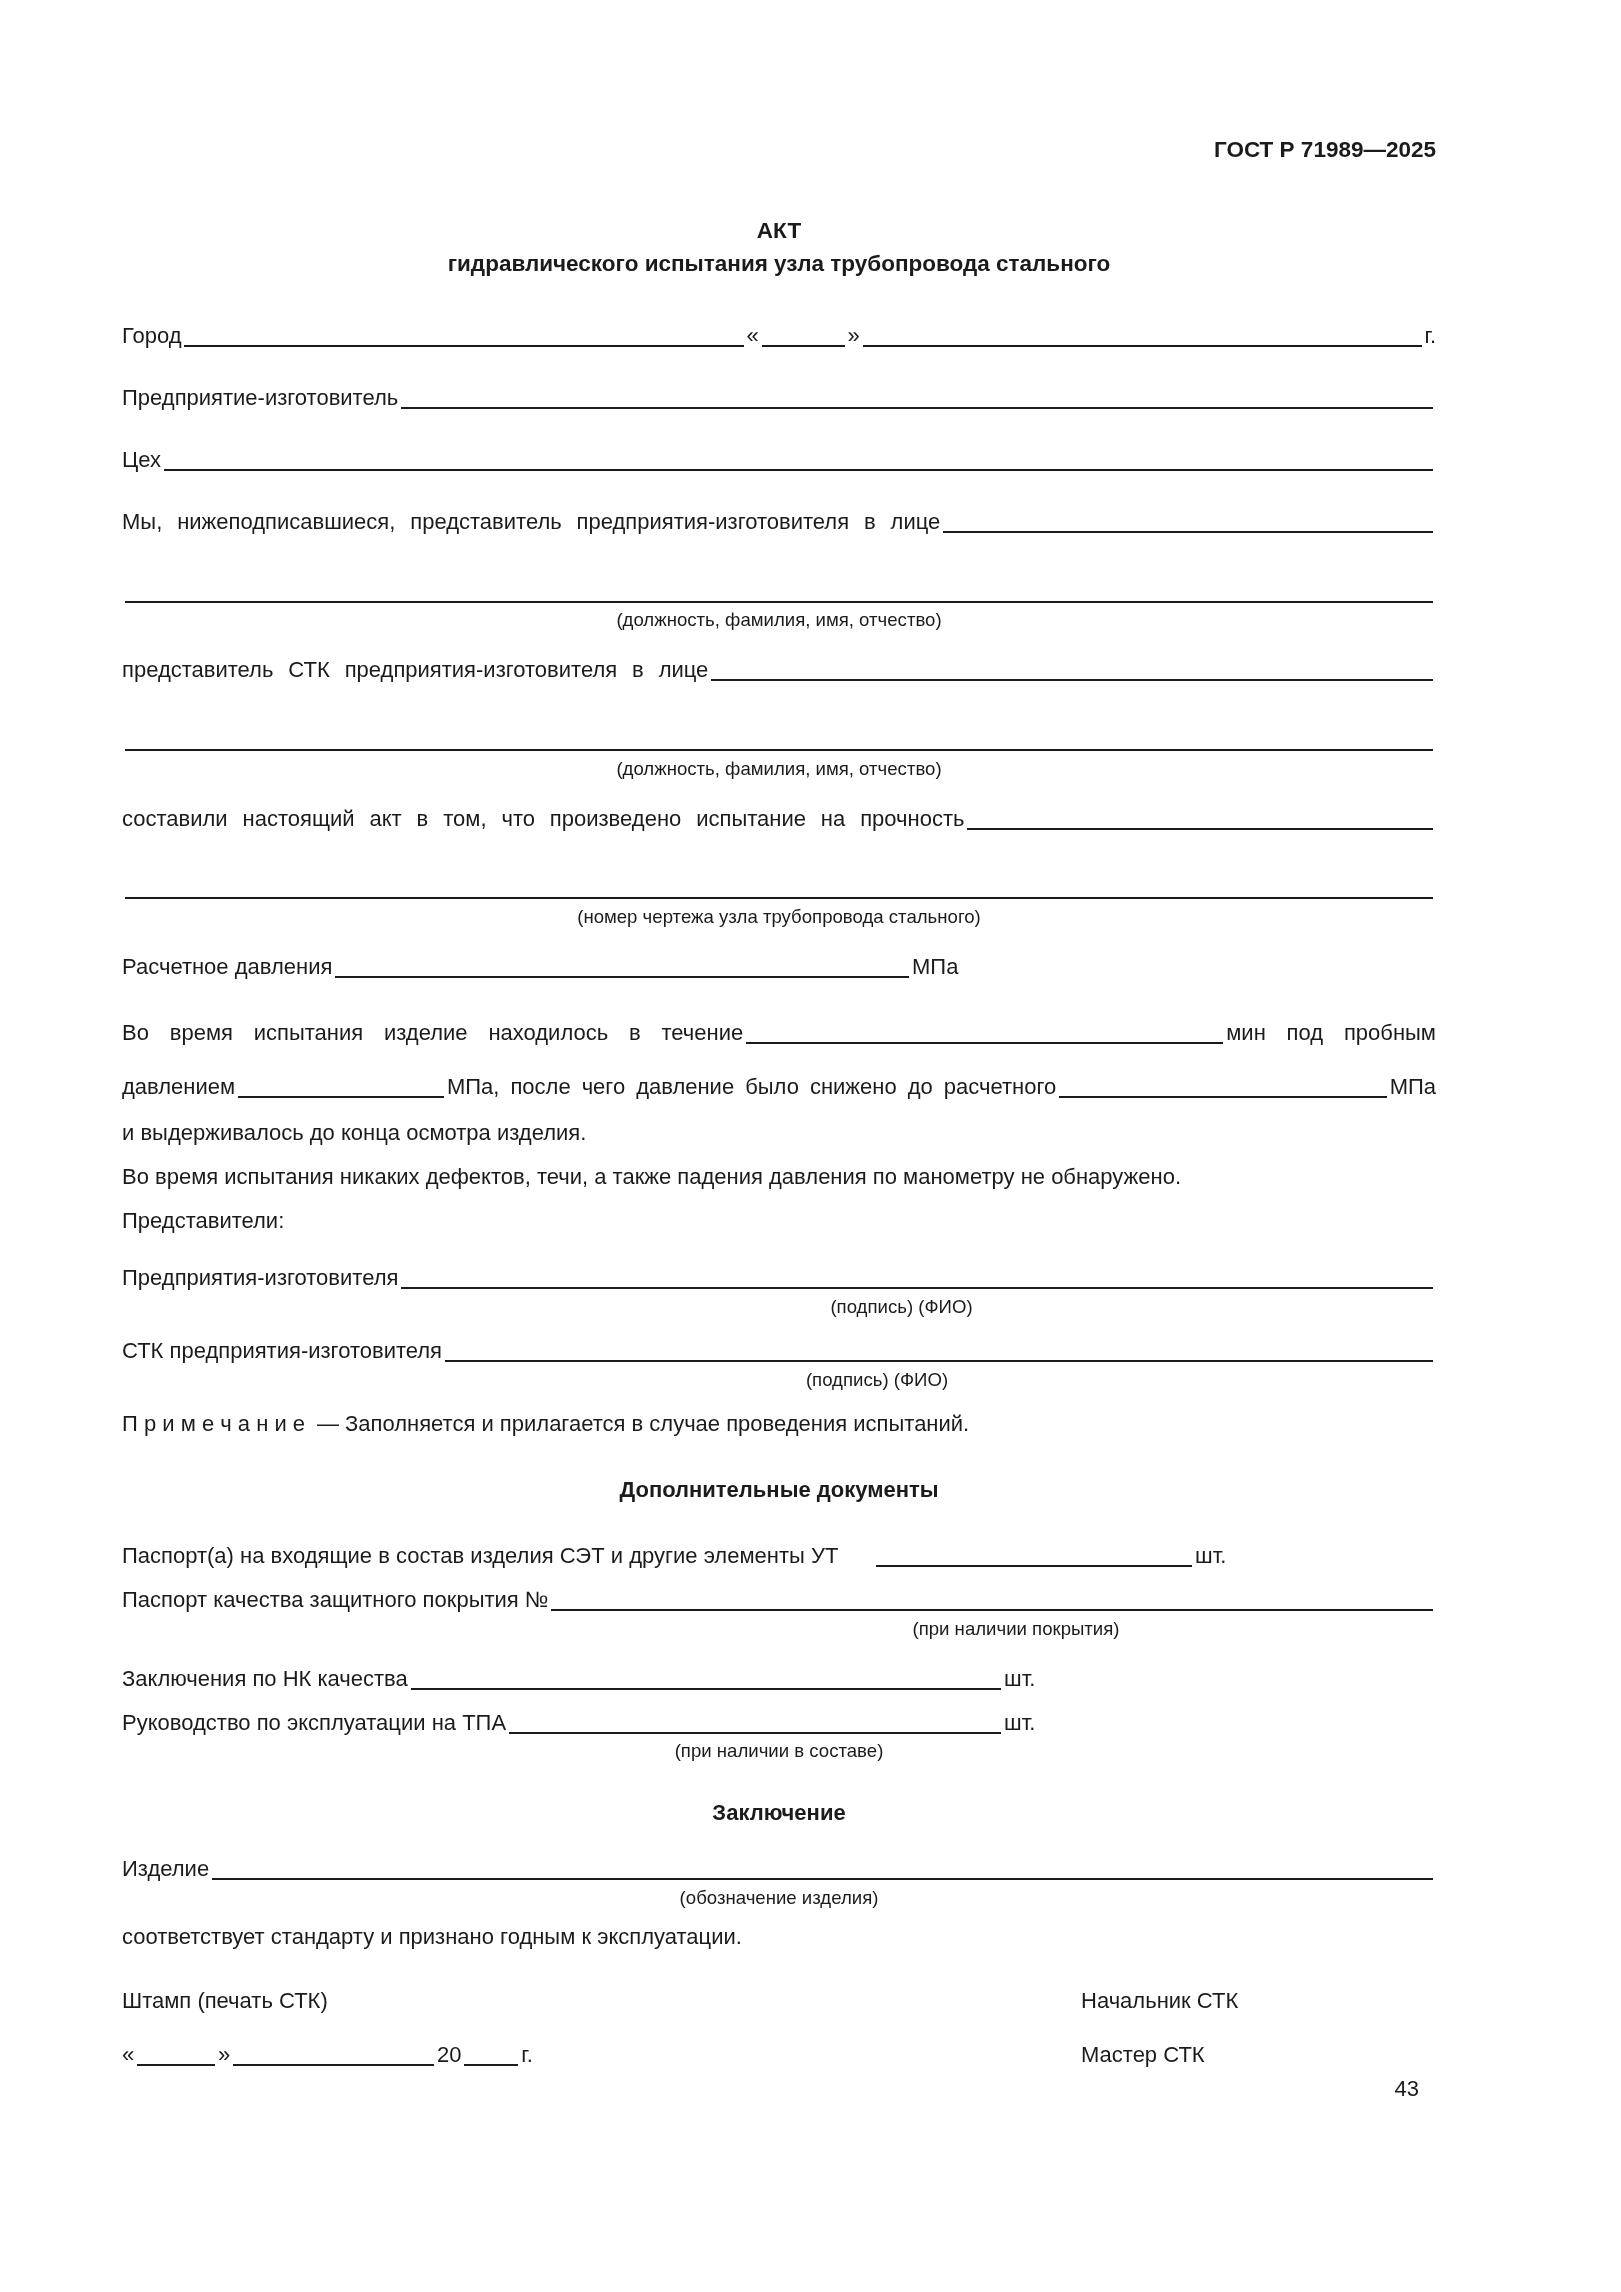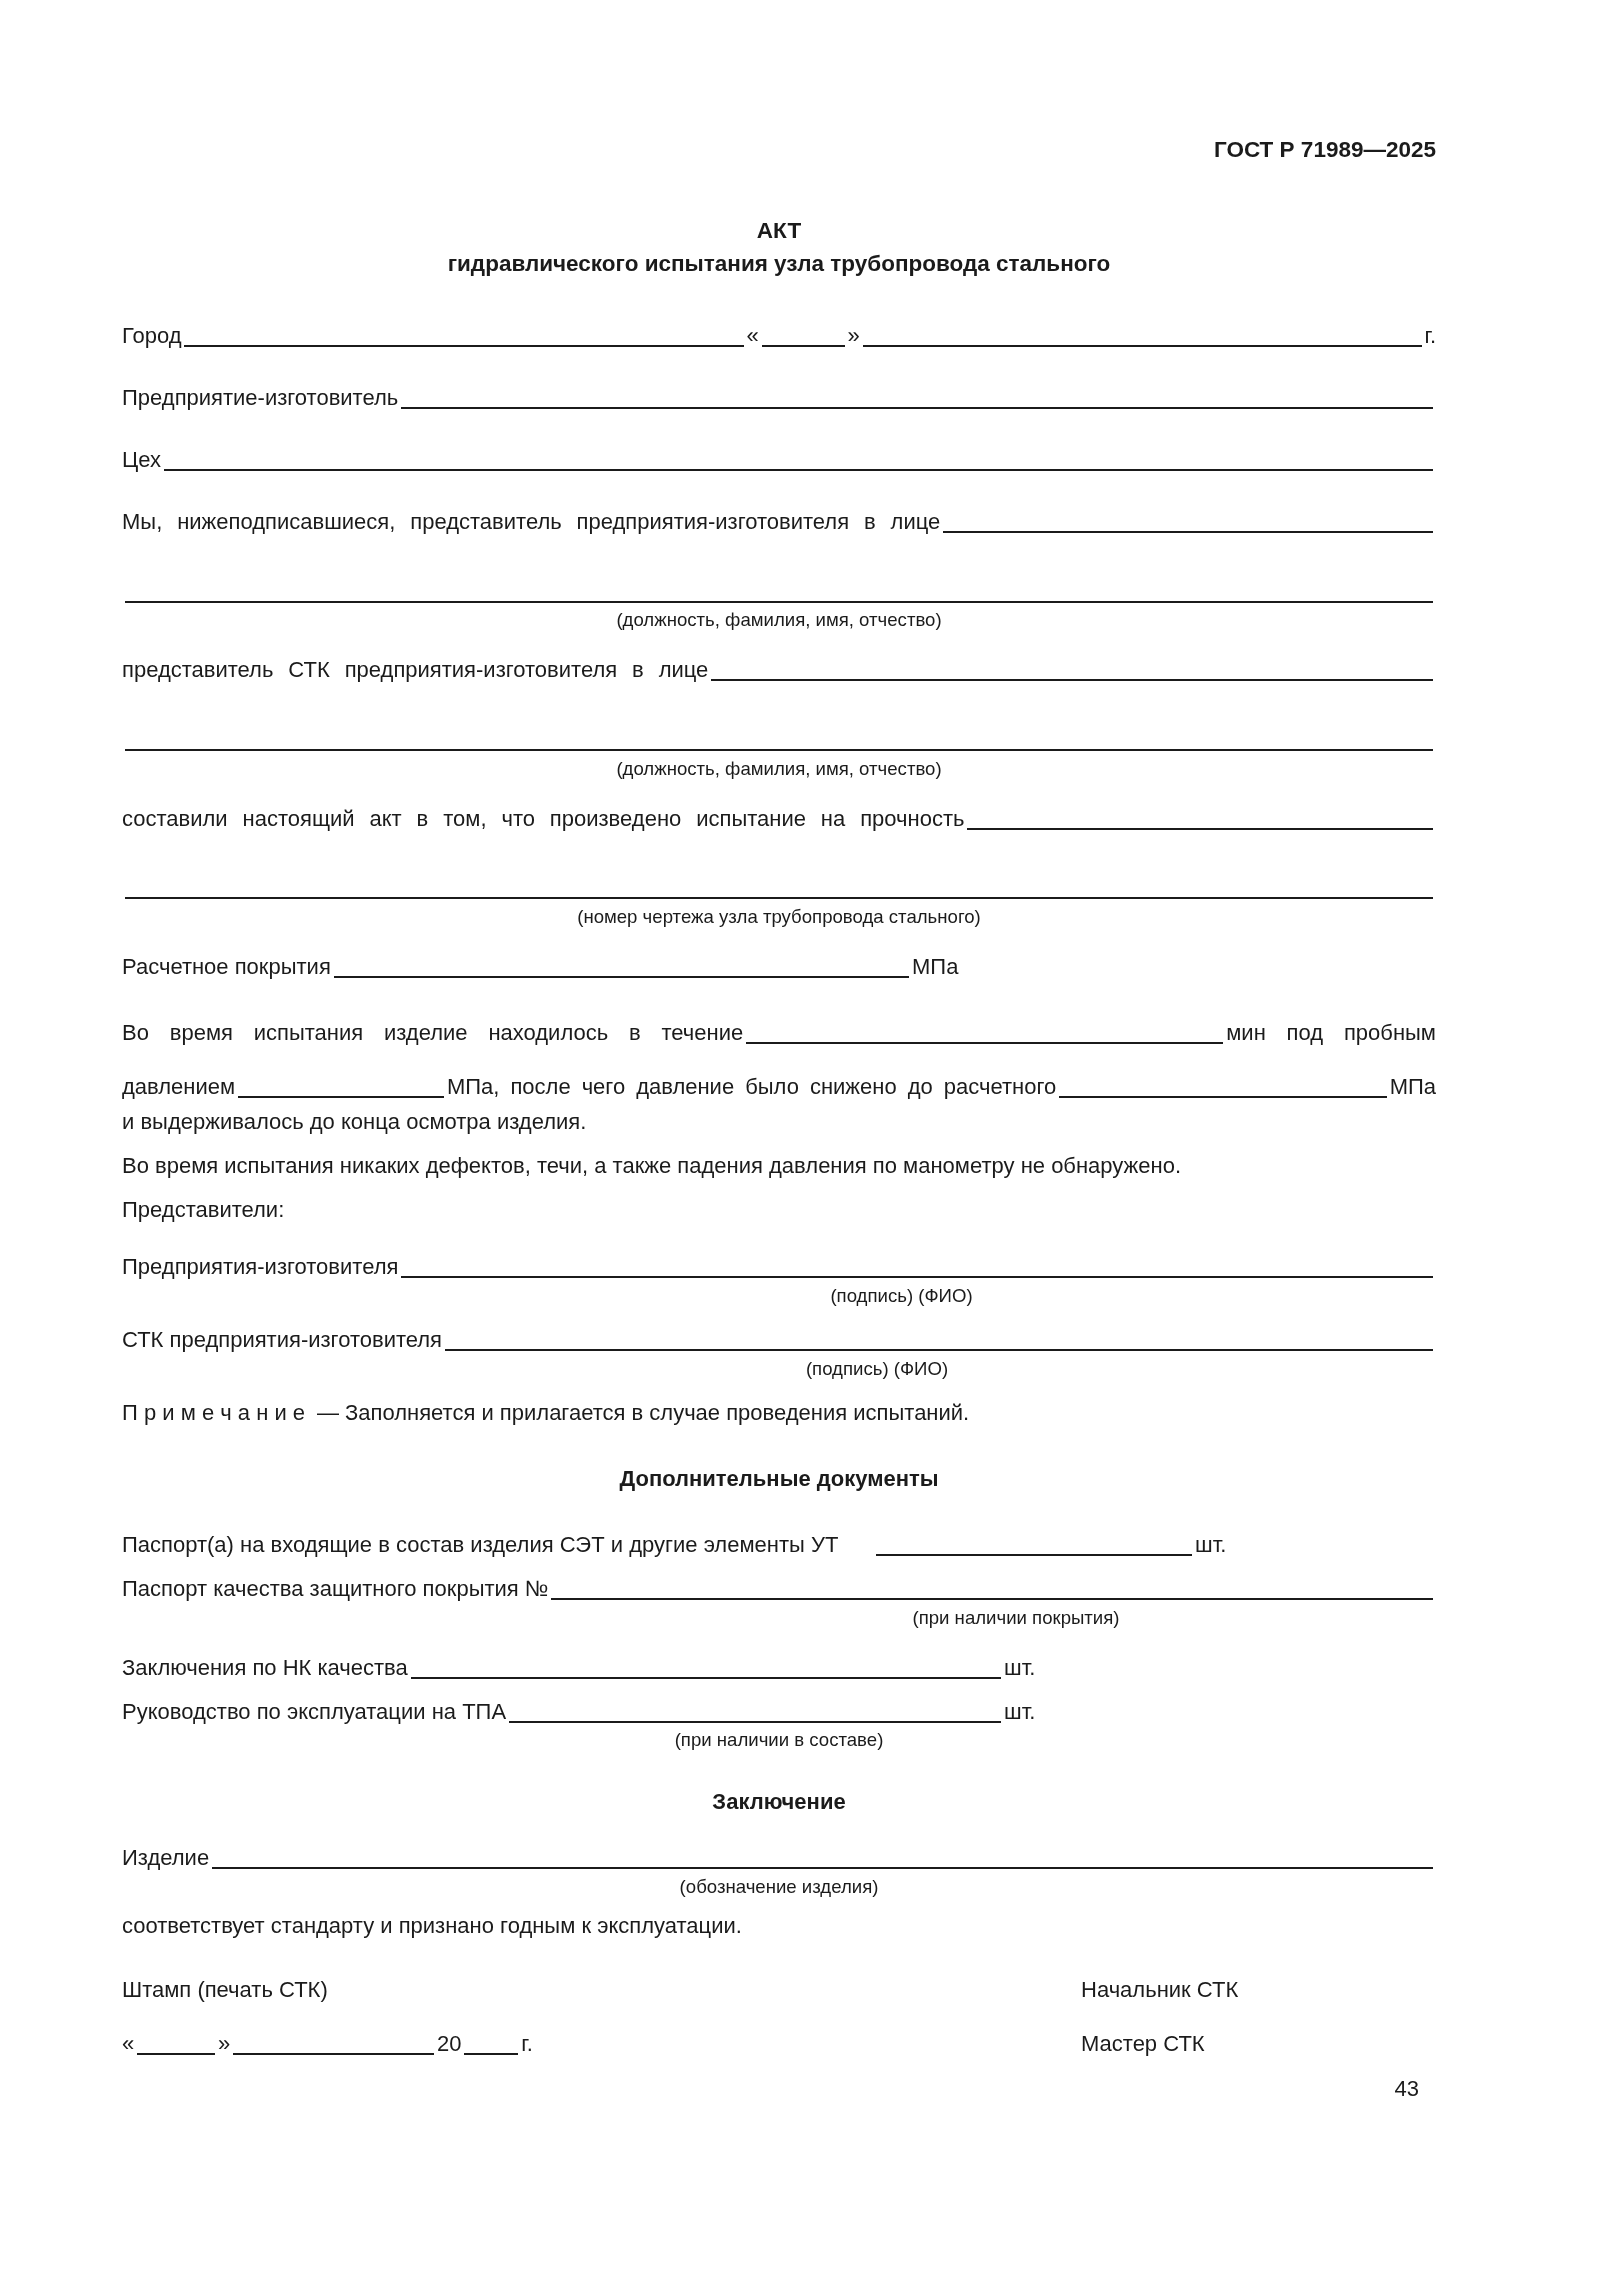--- a/index.html
+++ b/index.html
@@ -33,21 +33,21 @@
   .cap-coating { padding-left:474px; }
 
   .ws-wide { word-spacing:14.7px; }
   .ws-med  { word-spacing:8.8px; }
   .ws-sm   { word-spacing:4.9px; }
 
   .twocol .left { width:959px; flex:0 0 959px; display:flex; align-items:flex-end; }
 
   .note-text { margin-left:11.8px; }
 
-  .mt3{margin-top:2.9px}.mt8{margin-top:6px}.mt12{margin-top:11.8px}.mt18{margin-top:17.6px}
+  .mt3{margin-top:2.9px}.mt8{margin-top:17px}.mt12{margin-top:11.8px}.mt18{margin-top:17.6px}
   .mt24{margin-top:23.5px}.mt26{margin-top:25.5px}.mt28{margin-top:27.4px}.mt30{margin-top:15px}
   .mt36{margin-top:35px}.mt38{margin-top:37px}.mt42{margin-top:41px}.mt44{margin-top:43px}
 
   .pagenum { position:absolute; top:2076px; right:202px; font-size:22px; }
 </style>
 </head>
 <body>
 
 <div class="page">
 
@@ -103,21 +103,21 @@
     <span class="fill"></span>
   </div>
 
   <div class="row mt44">
     <span class="fill"></span>
   </div>
   <div class="caption mt3">(номер чертежа узла трубопровода стального)</div>
 
   <div class="row mt24">
     <span class="group g806">
-      <span class="txt">Расчетное покрытия</span>
+      <span class="txt">Расчетное давления</span>
       <span class="fill"></span>
     </span>
     <span class="txt">МПа</span>
   </div>
 
   <div class="row mt38 ws-wide">
     <span class="txt">Во время испытания изделие находилось в течение</span>
     <span class="fill"></span>
     <span class="txt">мин под пробным</span>
   </div>

